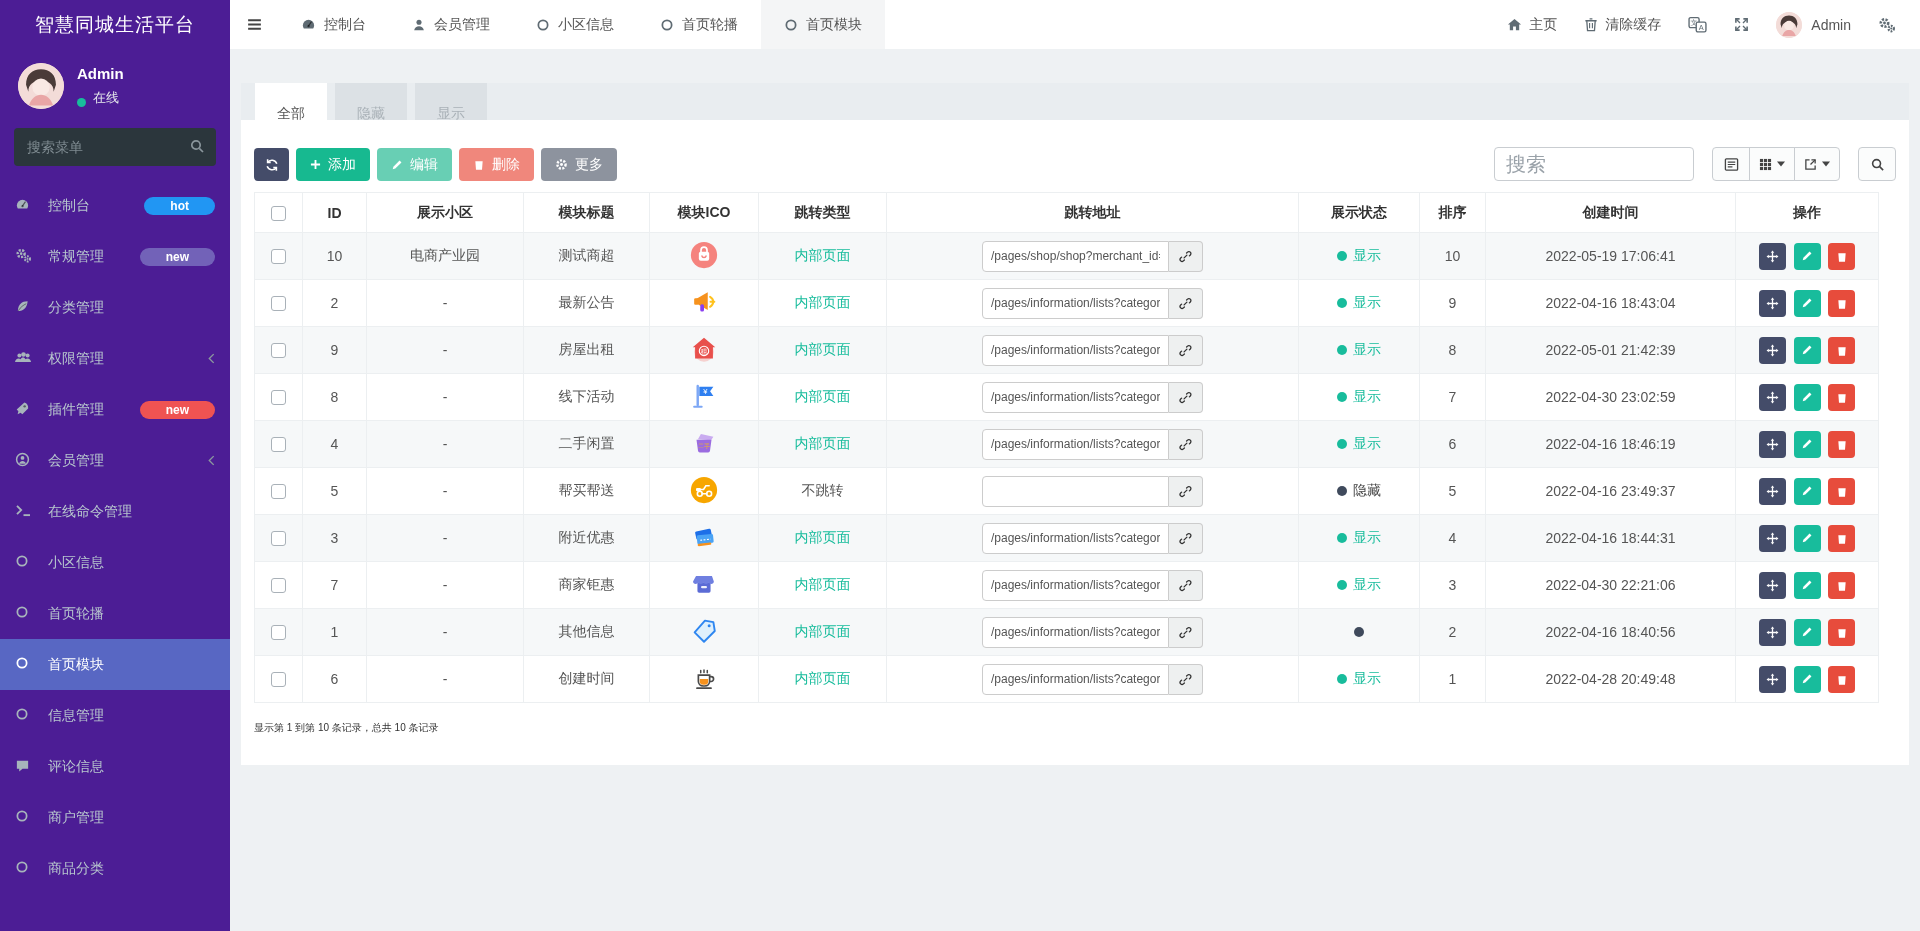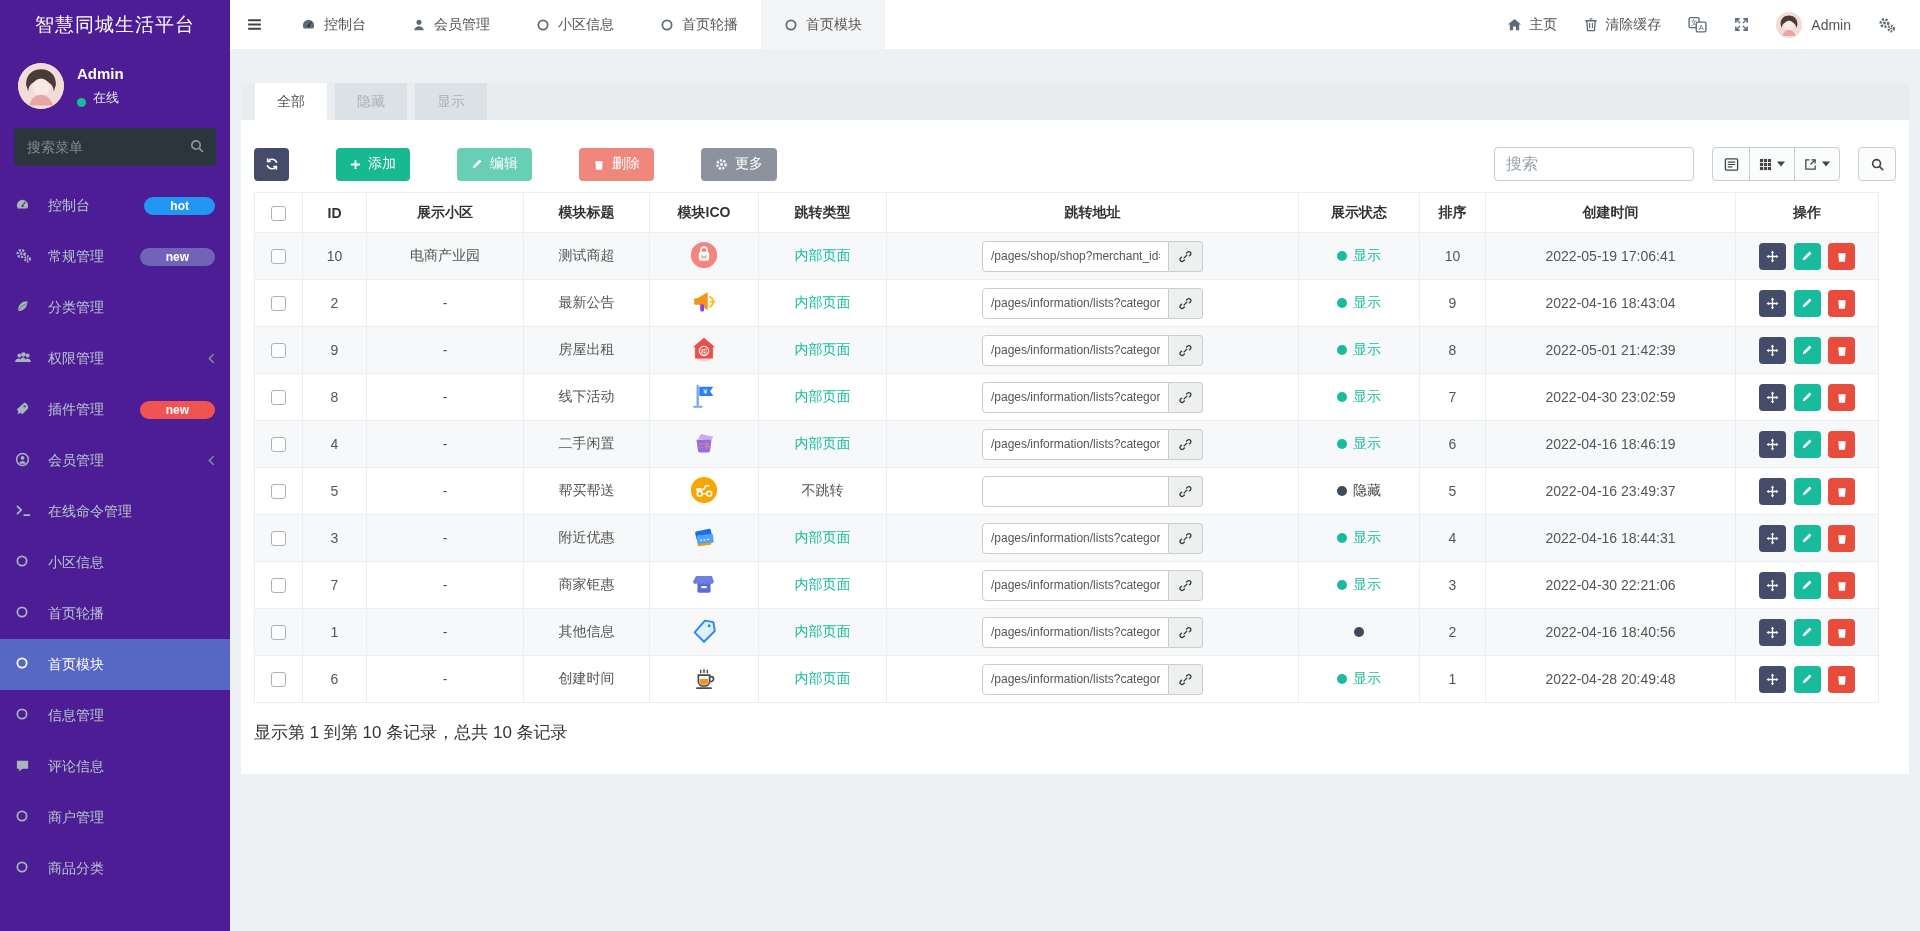--- a/index.html
+++ b/index.html
@@ -37,35 +37,35 @@
   .top-tab.active { background:#f4f5f6; }
   .topbar-right { margin-left:auto; display:flex; align-items:center; gap:27px; padding-right:24px; color:#555; font-size:14px; }
   .tb-link { display:flex; align-items:center; gap:7px; cursor:pointer; color:#555; }
   .tb-link .icon { color:#5f6b73; }
   .tb-avatar { width:26px; height:26px; border-radius:50%; overflow:hidden; background:#f3dcd8; }
   .tb-user { display:flex; align-items:center; gap:9px; cursor:pointer; }
 
   
   .main { position:absolute; left:230px; top:49px; right:0; bottom:0; background:#eef1f3; }
   .tabs-strip { margin:34px 11px 0; background:#e9edf0; height:37px; display:flex; align-items:flex-end; padding-left:14px; }
-  .ftab { height:37px; line-height:37px; padding:0 22px; background:#dce1e5; color:#a9b1b7; font-size:14px; margin-right:8px; cursor:pointer; }
+  .ftab { height:37px; line-height:37px; padding:12px 22px; background:#dce1e5; color:#a9b1b7; font-size:14px; margin-right:8px; cursor:pointer; }
   .ftab.active { background:#fff; color:#555; }
   .panel { margin:0 11px; background:#fff; padding:27px 13px 30px; }
-  .panel-toolbar { display:flex; align-items:center; margin-bottom:11px;gap:40px; }
+  .panel-toolbar { display:flex; align-items:flex-end; margin-bottom:11px; }
   .btn { height:33px; border:none; border-radius:4px; color:#fff; font-size:14px; display:inline-flex;
     align-items:center; gap:7px; padding:0 14px; margin-right:7px; cursor:pointer; font-family:inherit; }
   .btn .icon { color:#fff; }
   .btn-refresh { background:#444c69; width:35px; padding:0; justify-content:center; }
   .btn-add { background:#17b990; }
   .btn-edit { background:#68cfb4; }
   .btn-del  { background:#f0877c; }
   .btn-more { background:#8d939e; }
   .toolbar-right { margin-left:auto; display:flex; align-items:center; }
   .search-box input { width:200px; height:34px; border:1px solid #c9cdd1; border-radius:4px; padding:0 11px;
-    font-size:16px; color:#555; outline:none; font-family:inherit;margin-left:41px; }
+    font-size:20px; color:#555; outline:none; font-family:inherit;margin-left:41px; }
   .search-box input::placeholder { color:#9aa2a9; }
   .view-group { display:flex; margin-left:18px; }
   .vbtn { height:34px; min-width:38px; background:#fbfcfc; border:1px solid #c9cdd1; display:flex; align-items:center;
     justify-content:center; gap:5px; color:#444; padding:0 9px; cursor:pointer; margin-left:-1px; }
   .view-group .vbtn:first-child { border-radius:4px 0 0 4px; margin-left:0; }
   .view-group .vbtn:last-child { border-radius:0 4px 4px 0; }
   .vbtn.single { border-radius:4px; margin-left:18px; }
 
   
   table { border-collapse:collapse; width:1624px; table-layout:fixed; font-size:14px; }
@@ -81,21 +81,21 @@
   .sdot.show { background:#18bc9c; } .stext.show { color:#18bc9c; }
   .sdot.hide, .sdot.dot { background:#3f4a5c; } .stext.hide { color:#444; }
   .url-group { display:inline-flex; vertical-align:middle; }
   .url-group input { width:187px; height:31px; border:1px solid #ccc; border-radius:4px 0 0 4px; font-size:12px;
     color:#555; padding:0 8px; outline:none; background:#fff; font-family:inherit; }
   .url-addon { width:34px; height:31px; border:1px solid #ccc; border-left:none; border-radius:0 4px 4px 0;
     background:#eef0f0; display:flex; align-items:center; justify-content:center; color:#333; cursor:pointer; }
   .abtn { width:27px; height:27px; border:none; border-radius:4px; color:#fff; display:inline-flex; align-items:center;
     justify-content:center; margin:0 2px; cursor:pointer; vertical-align:middle; }
   .abtn-move { background:#444c69; } .abtn-edit { background:#18bc9c; } .abtn-del { background:#e74c3c; }
-  .summary { margin-top:18px; color:#333; font-size:17px; }
+  .summary { margin-top:18px; color:#333; font-size:10px; }
   .micon svg { width:30px; height:30px; vertical-align:middle; }
 </style>
 </head>
 <body>
 
 <div class="sidebar">
   <div class="brand">智慧同城生活平台</div>
   <div class="user-panel">
     <div class="avatar">
       <svg viewBox="0 0 40 40" width="46" height="46">

